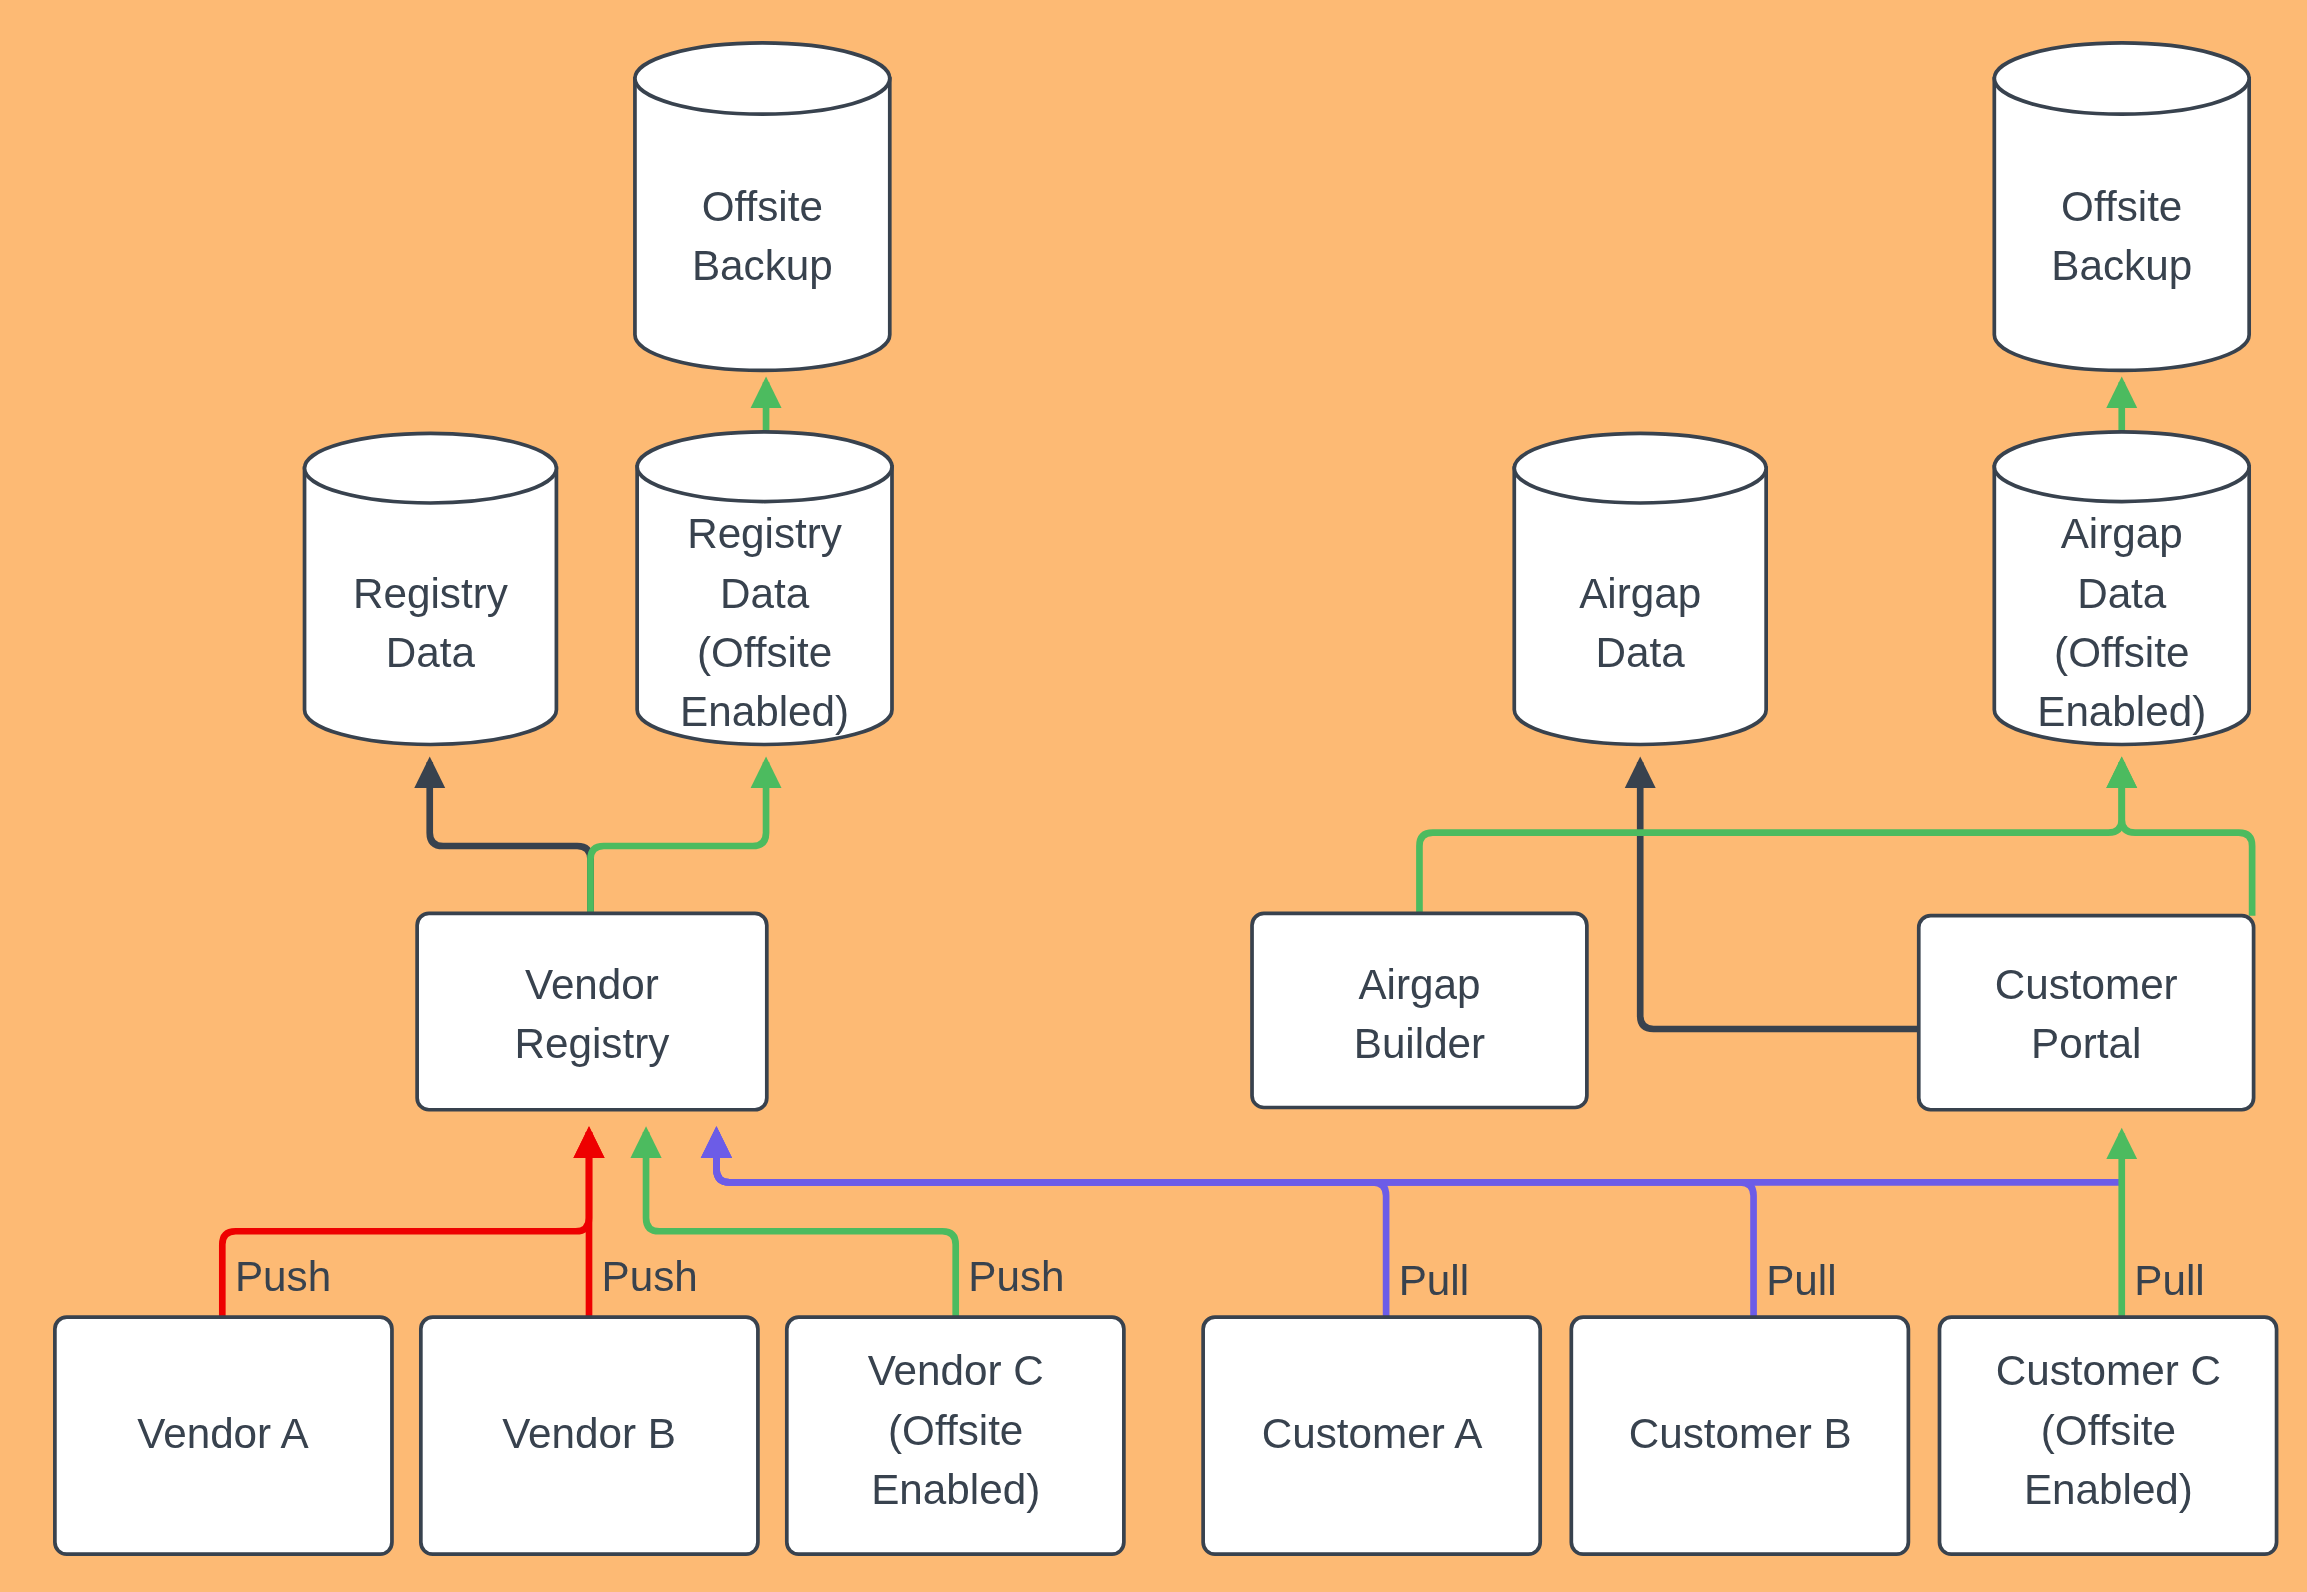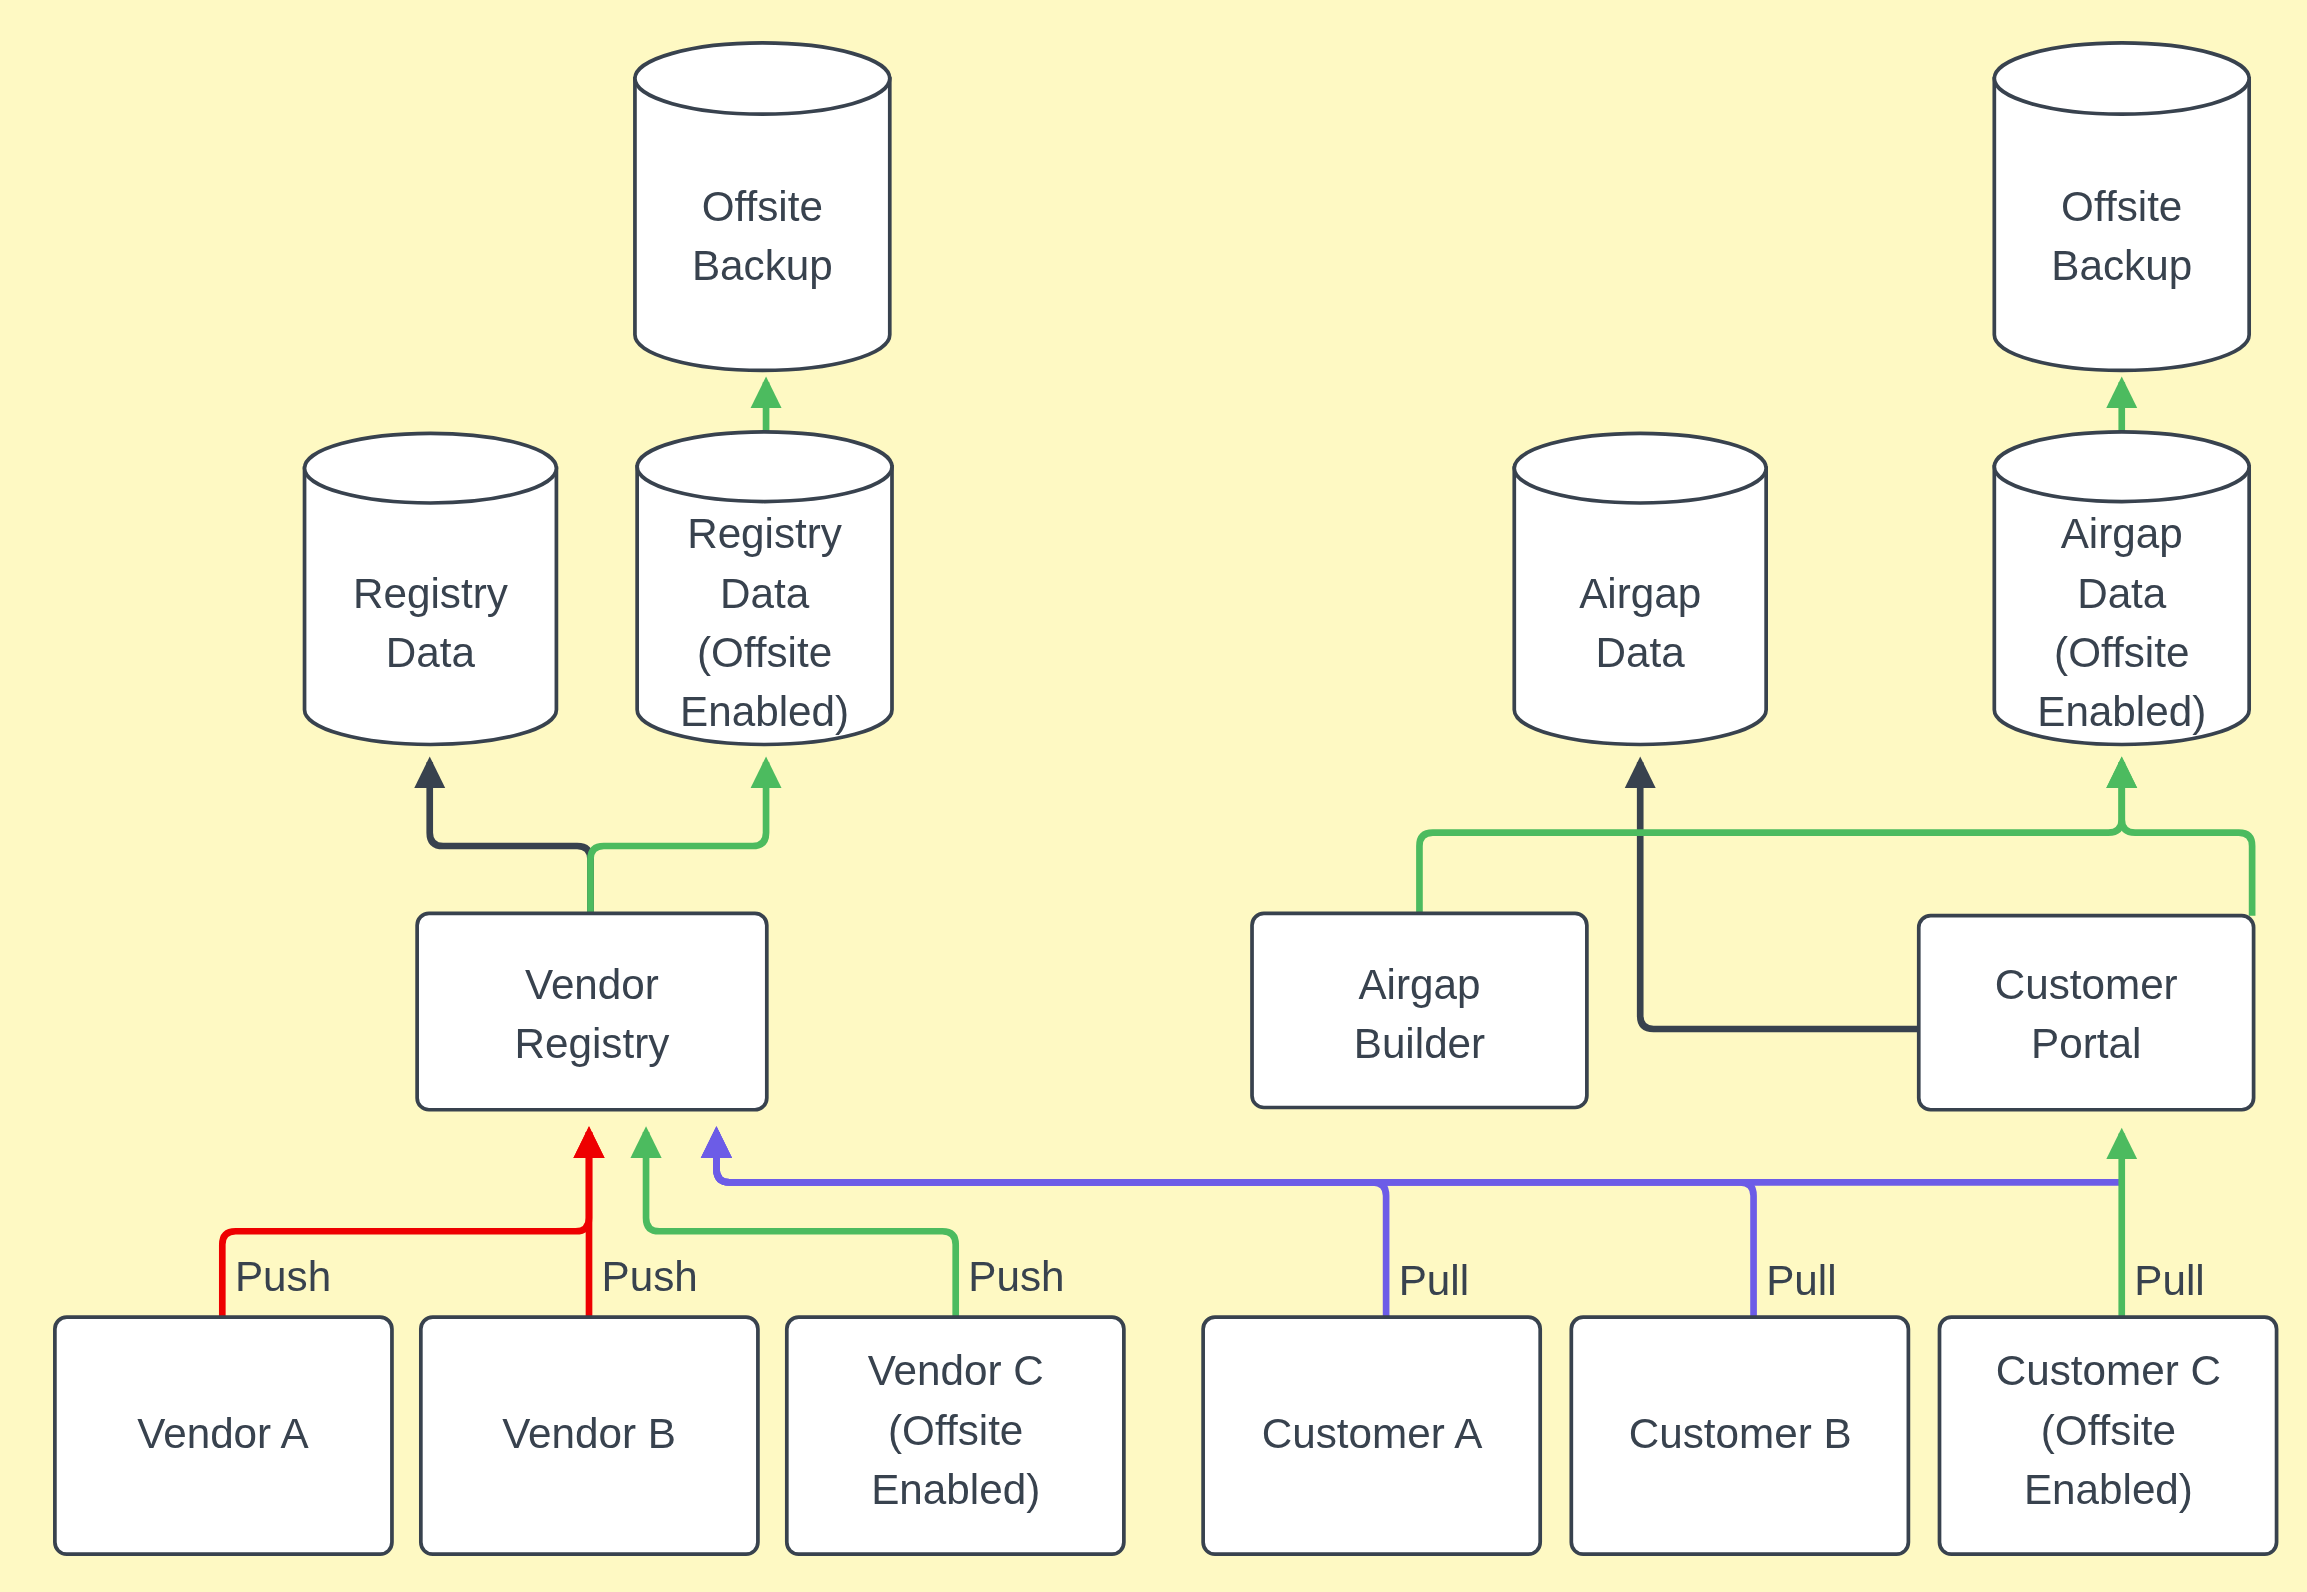--- a/index.html
+++ b/index.html
@@ -7,21 +7,21 @@
     padding: 0;
     background: #ffffff;
   }
   body {
     font-family: "Liberation Sans", sans-serif;
   }
   #canvas {
     position: relative;
     width: 2307px;
     height: 1592px;
-    background: #fef9c3;
+    background: #fdba74;
     overflow: hidden;
   }
   svg.diagram {
     position: absolute;
     left: 0;
     top: 0;
     width: 2307px;
     height: 1592px;
   }
   .shape-stroke {

